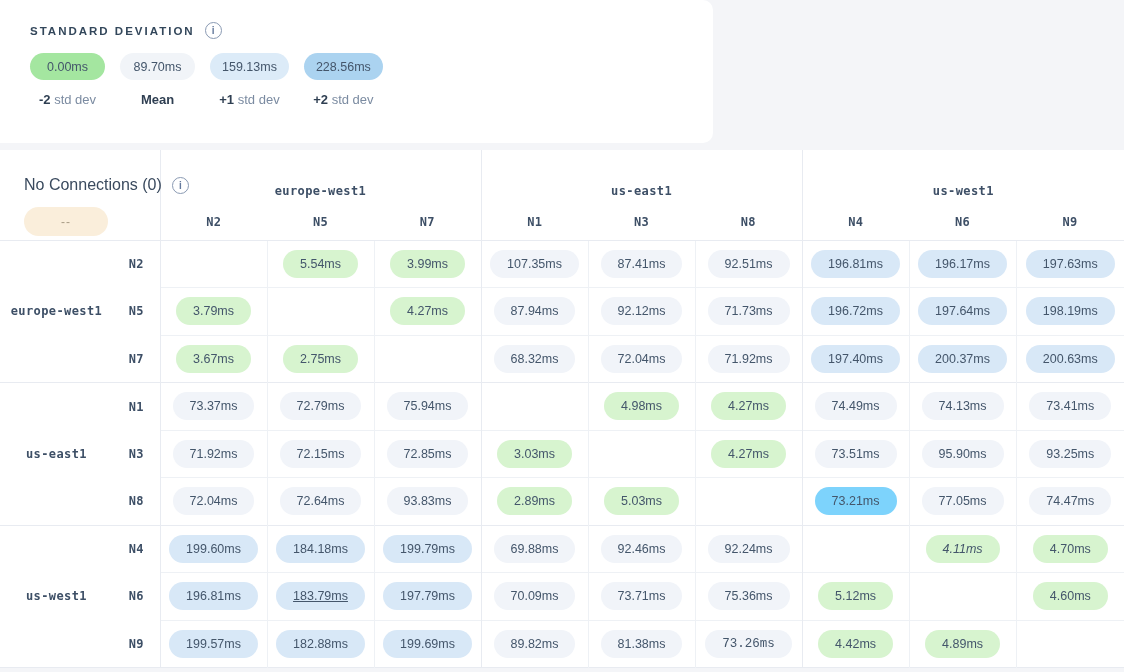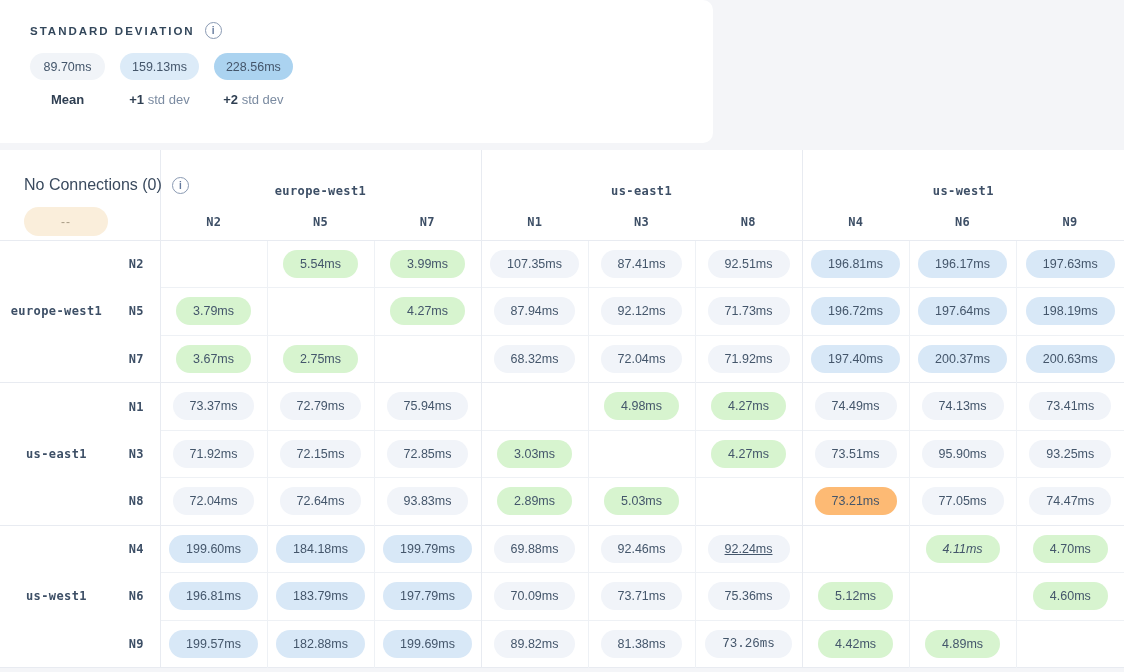--- a/index.html
+++ b/index.html
@@ -52,20 +52,24 @@
 
 <div class="top-card">
 
   <div class="legend-section">
     <div class="legend-title-row">
       <span class="legend-title">STANDARD DEVIATION</span>
       <span class="info-icon">i</span>
     </div>
     <div class="legend-stops">
       <div class="stop">
+        <span class="chip" style="background: rgb(164, 230, 160);">0.00ms</span>
+        <span class="stop-label"><b>-2</b> <span>std dev</span></span>
+      </div>
+      <div class="stop">
         <span class="chip" style="background: rgb(241, 244, 248);">89.70ms</span>
         <span class="stop-label"><b>Mean</b> <span></span></span>
       </div>
       <div class="stop">
         <span class="chip" style="background: rgb(220, 235, 248);">159.13ms</span>
         <span class="stop-label"><b>+1</b> <span>std dev</span></span>
       </div>
       <div class="stop">
         <span class="chip" style="background: rgb(171, 211, 240);">228.56ms</span>
         <span class="stop-label"><b>+2</b> <span>std dev</span></span>
@@ -183,41 +187,41 @@
           <td><span class="pill" style="background: rgb(241, 244, 249);">93.25ms</span></td>
         </tr>
         <tr class="inner-row">
           <th class="node mono">N8</th>
           <td class="group-b"><span class="pill" style="background: rgb(241, 244, 249);">72.04ms</span></td>
           <td><span class="pill" style="background: rgb(241, 244, 249);">72.64ms</span></td>
           <td><span class="pill" style="background: rgb(241, 244, 249);">93.83ms</span></td>
           <td class="group-b"><span class="pill" style="background: rgb(215, 244, 207);">2.89ms</span></td>
           <td><span class="pill" style="background: rgb(215, 244, 207);">5.03ms</span></td>
           <td></td>
-          <td class="group-b"><span class="pill" style="background: #fdba74;">73.21ms</span></td>
+          <td class="group-b"><span class="pill" style="background: #7dd3fc;">73.21ms</span></td>
           <td><span class="pill" style="background: rgb(241, 244, 249);">77.05ms</span></td>
           <td><span class="pill" style="background: rgb(241, 244, 249);">74.47ms</span></td>
         </tr>
         <tr class="group-start">
           <th class="region mono" rowspan="3">us-west1</th>
           <th class="node mono">N4</th>
           <td class="group-b"><span class="pill" style="background: rgb(216, 232, 247);">199.60ms</span></td>
           <td><span class="pill" style="background: rgb(216, 232, 247);">184.18ms</span></td>
           <td><span class="pill" style="background: rgb(216, 232, 247);">199.79ms</span></td>
           <td class="group-b"><span class="pill" style="background: rgb(241, 244, 249);">69.88ms</span></td>
           <td><span class="pill" style="background: rgb(241, 244, 249);">92.46ms</span></td>
-          <td><span class="pill" style="background: rgb(241, 244, 249); text-decoration: underline;">92.24ms</span></td>
+          <td><span class="pill" style="background: rgb(241, 244, 249);">92.24ms</span></td>
           <td class="group-b"></td>
           <td><span class="pill" style="background: rgb(215, 244, 207); font-style: italic;">4.11ms</span></td>
           <td><span class="pill" style="background: rgb(215, 244, 207);">4.70ms</span></td>
         </tr>
         <tr class="inner-row">
           <th class="node mono">N6</th>
           <td class="group-b"><span class="pill" style="background: rgb(216, 232, 247);">196.81ms</span></td>
-          <td><span class="pill" style="background: rgb(216, 232, 247);">183.79ms</span></td>
+          <td><span class="pill" style="background: rgb(216, 232, 247); text-decoration: underline;">183.79ms</span></td>
           <td><span class="pill" style="background: rgb(216, 232, 247);">197.79ms</span></td>
           <td class="group-b"><span class="pill" style="background: rgb(241, 244, 249);">70.09ms</span></td>
           <td><span class="pill" style="background: rgb(241, 244, 249);">73.71ms</span></td>
           <td><span class="pill" style="background: rgb(241, 244, 249);">75.36ms</span></td>
           <td class="group-b"><span class="pill" style="background: rgb(215, 244, 207);">5.12ms</span></td>
           <td></td>
           <td><span class="pill" style="background: rgb(215, 244, 207);">4.60ms</span></td>
         </tr>
         <tr class="inner-row">
           <th class="node mono">N9</th>

